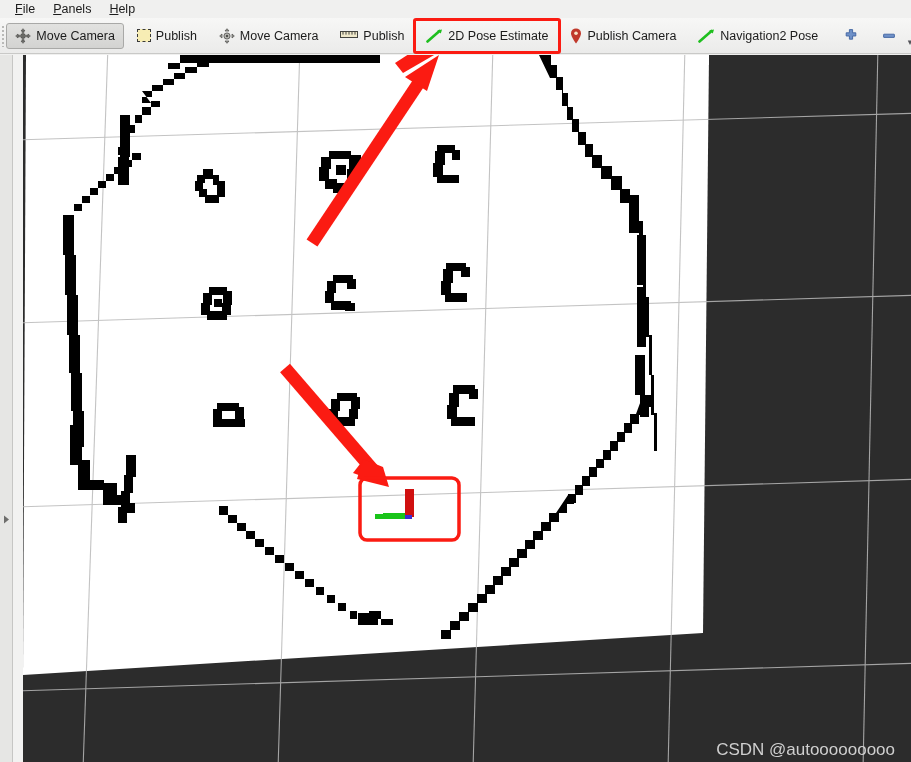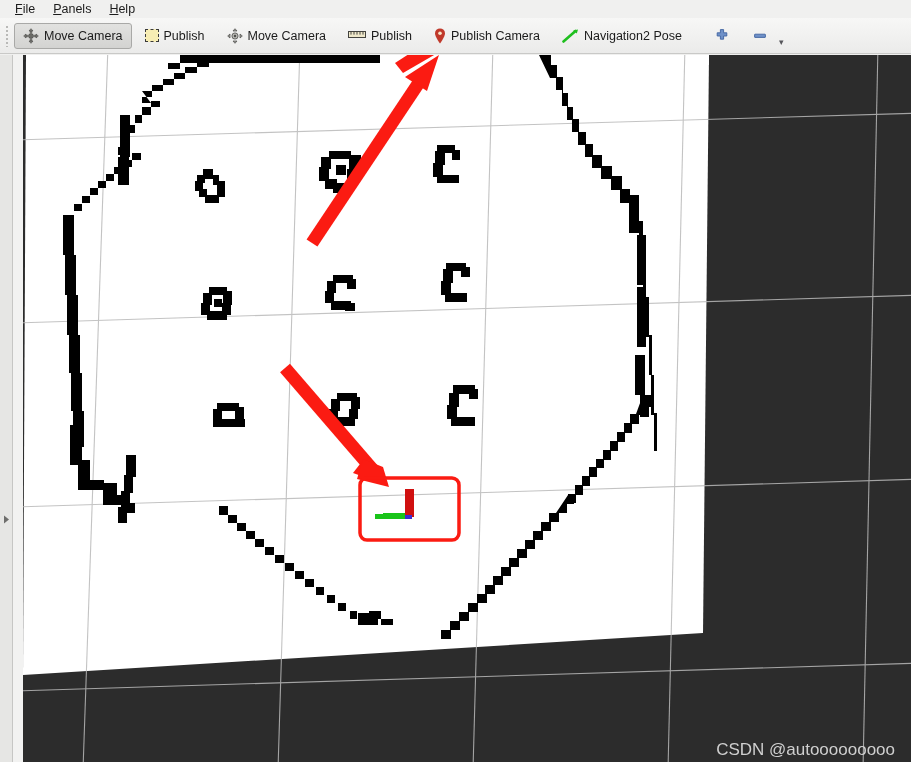--- a/index.html
+++ b/index.html
@@ -149,20 +149,30 @@
             <line x1="6" y1="2.8" x2="6" y2="5.6"></line>
             <line x1="9" y1="2.8" x2="9" y2="5.6"></line>
             <line x1="12" y1="2.8" x2="12" y2="5.6"></line>
             <line x1="15" y1="2.8" x2="15" y2="5.6"></line>
           </g>
         </svg>
       </span>
       <span class="tb-label">Publish</span>
     </div>
 
+    <div class="tb-btn hl">
+      <span class="hl-ring"></span>
+      <span class="ic ic-arrowg">
+        <svg width="17" height="14" viewBox="0 0 17 14">
+          <path d="M1.5 12.5 L13.5 2" stroke="#1fbf1f" stroke-width="2.6" stroke-linecap="round"></path>
+          <path d="M16 0.6 L11.2 1.6 L14.8 4.6 Z" fill="#1fbf1f"></path>
+        </svg>
+      </span>
+      <span class="tb-label">2D Pose Estimate</span>
+    </div>
 
     <div class="tb-btn">
       <span class="ic ic-pin">
         <svg width="12" height="16" viewBox="0 0 12 16">
           <path d="M6 15.4 C6 15.4 11 8.6 11 5.4 A5 5 0 0 0 1 5.4 C1 8.6 6 15.4 6 15.4 Z" fill="#c0392b"></path>
           <circle cx="6" cy="5.3" r="1.8" fill="#f6e7c9"></circle>
         </svg>
       </span>
       <span class="tb-label">Publish Camera</span>
     </div>

